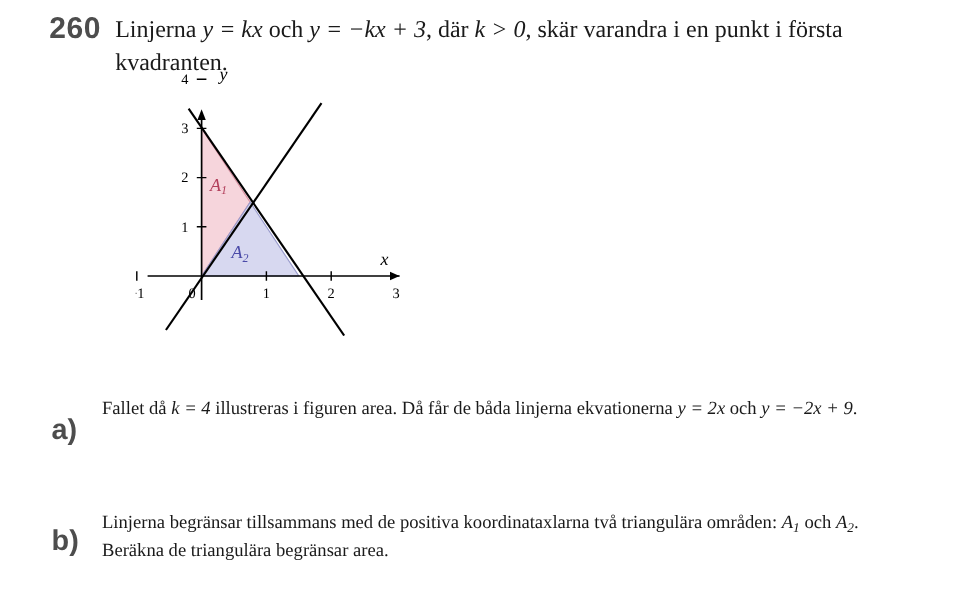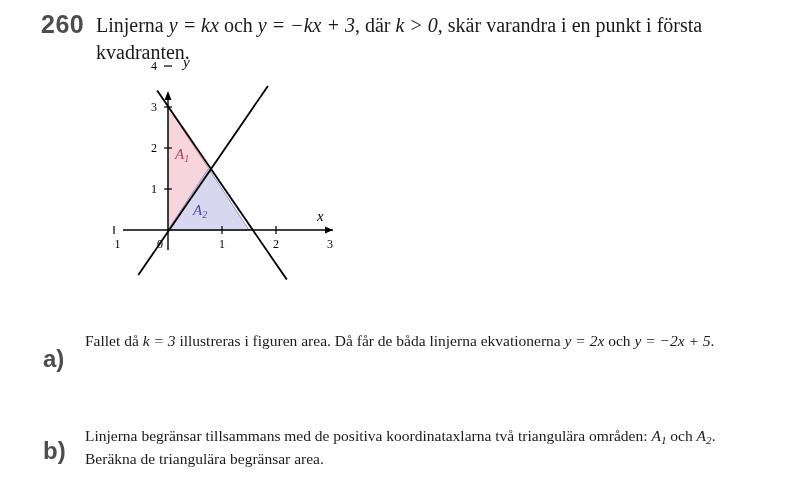--- a/index.html
+++ b/index.html
@@ -133,25 +133,25 @@
       <text x="204" y="176" font-family="Liberation Serif, serif" font-style="italic" font-size="15" fill="#000">x</text>
 
       <text x="62" y="114" font-family="Liberation Serif, serif" font-style="italic" font-size="15" fill="#b2405c">A<tspan font-size="10" dy="3">1</tspan></text>
       <text x="80" y="170" font-family="Liberation Serif, serif" font-style="italic" font-size="15" fill="#4a4aa8">A<tspan font-size="10" dy="3">2</tspan></text>
     </svg>
   </div>
 
   <div class="part-label" id="part-a-label">a)</div>
   <div class="part-body" id="part-a-body">
     <span>Fallet då</span>
-    <span class="mathi nowrap">k = 3</span>
+    <span class="mathi nowrap">k = 4</span>
     <span>illustreras i figuren area. Då får de båda linjerna ekvationerna</span>
     <span class="mathi nowrap">y = 2x</span>
     <span>och</span>
-    <span class="mathi nowrap">y = −2x + 5</span><span>.</span>
+    <span class="mathi nowrap">y = −2x + 9</span><span>.</span>
     <br>
   </div>
 
   <div class="part-label" id="part-b-label">b)</div>
   <div class="part-body" id="part-b-body">
     <span>Linjerna begränsar tillsammans med de positiva koordinataxlarna två triangulära områden:</span>
     <span class="mathi nowrap"><span>A</span><span class="sub">1</span></span>
     <span>och</span>
     <span class="mathi nowrap"><span>A</span><span class="sub">2</span></span><span>.</span>
     <br>

